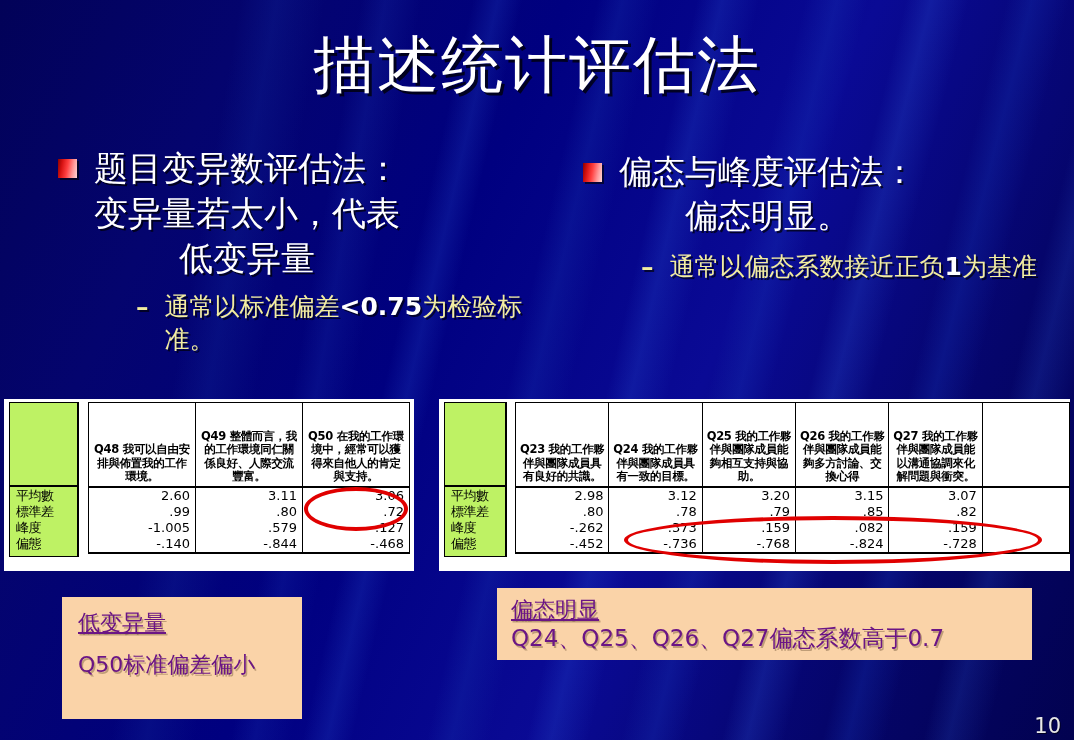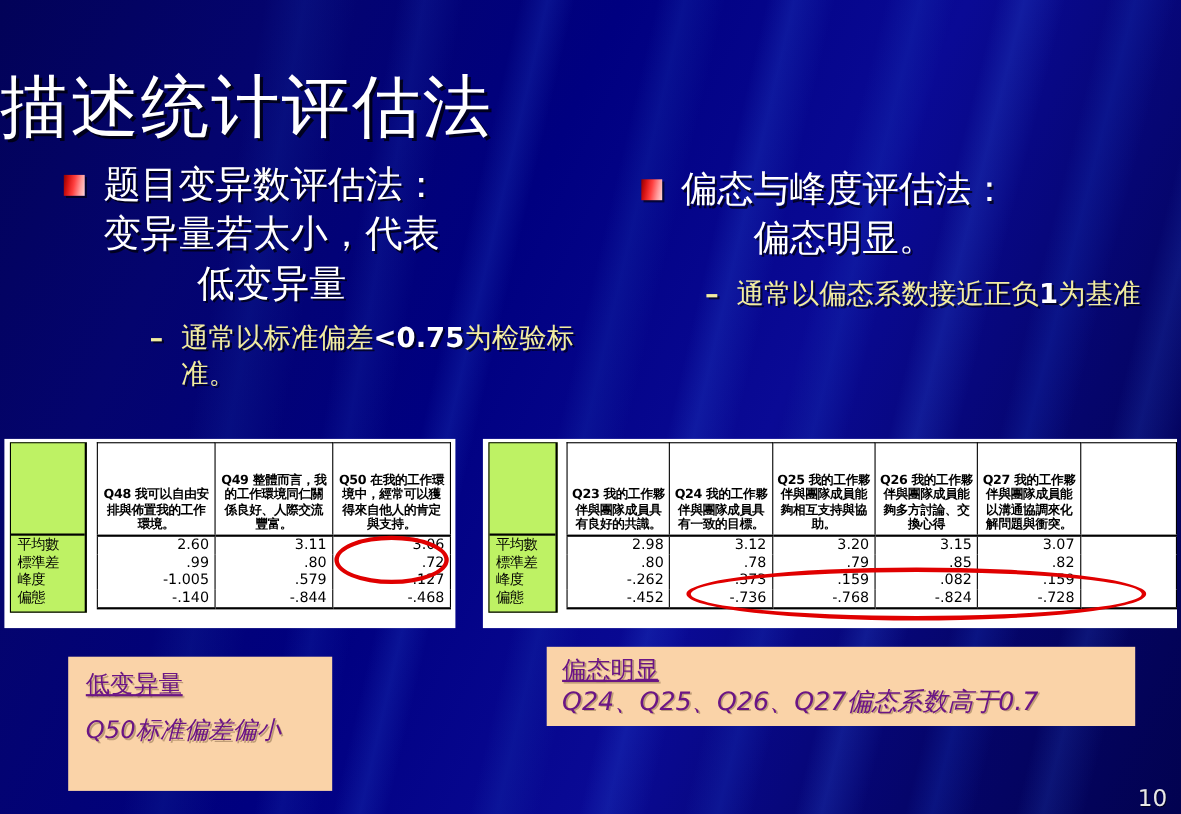--- a/index.html
+++ b/index.html
@@ -21,26 +21,26 @@
       linear-gradient(104deg, rgba(0,0,0,0) 0%, rgba(0,0,0,0) 80%, rgba(20,48,175,.34) 82%, rgba(0,0,0,0) 85%),
       linear-gradient(104deg, rgba(0,0,0,0) 0%, rgba(0,0,0,0) 88%, rgba(42,82,205,.22) 90%, rgba(0,0,0,0) 93%),
       linear-gradient(100deg, rgba(0,0,0,0) 0%, rgba(0,0,0,0) 20%, rgba(15,35,150,.35) 23%, rgba(0,0,0,0) 27%),
       linear-gradient(100deg, rgba(0,0,0,0) 0%, rgba(0,0,0,0) 30%, rgba(35,70,195,.18) 32%, rgba(0,0,0,0) 35%),
       linear-gradient(115deg, #020258 0%, #04046e 18%, #000080 40%, #0a0a95 62%, #05056b 82%, #020250 100%);
     overflow:hidden;
   }
   
   #title{
     position:absolute; top:32px; left:0; width:1074px;
+    text-align:center;
     font-family:"DejaVu Serif","Liberation Serif",serif;
     font-size:62px; line-height:1.05; color:#ffffff;
     letter-spacing:2px;
     text-shadow:3px 3px 0 rgba(0,0,0,.75);
     white-space:nowrap;
-    margin-top:32px;
   }
   
   .col{ position:absolute; }
   #col-left{ top:146px; left:58px; width:500px; }
   #col-right{ top:150px; left:583px; width:470px; }
 
   .b1{ display:flex; align-items:flex-start; }
   .sq{
     flex:0 0 auto; width:19px; height:19px; margin-top:13px; margin-right:17px;
     background:linear-gradient(100deg,#8b0000 0%,#d61212 22%,#ff4040 48%,#ff9a9a 76%,#ffd6d6 100%);
@@ -123,21 +123,20 @@
   }
   #callout-left{ left:62px; top:597px; width:240px; height:122px; padding:12px 14px 0 16px; }
   #callout-right{ left:497px; top:588px; width:535px; height:72px; padding:8px 0 0 14px; }
   .callout .hd{
     font-size:22px; line-height:27px; text-decoration:underline;
     text-shadow:1.5px 1.5px 0 rgba(120,90,60,.45);
   }
   .callout .bd{
     font-size:22px; line-height:29px;
     text-shadow:1.5px 1.5px 0 rgba(120,90,60,.45);
-    font-style:italic;
   }
   #callout-left .bd{ margin-top:14px; }
   #callout-right .bd{ margin-top:1px; font-size:23px; }
 
   
   #pagenum{
     position:absolute; left:1011px; top:714px; width:50px;
     font-family:"DejaVu Sans","Liberation Sans",sans-serif;
     font-size:21px; color:#e8e8e8; text-align:right;
     text-shadow:1px 1px 0 rgba(0,0,0,.6);

